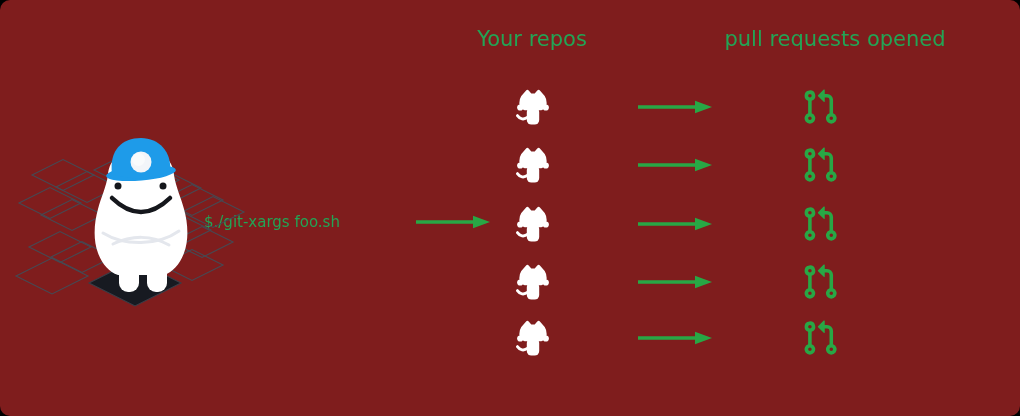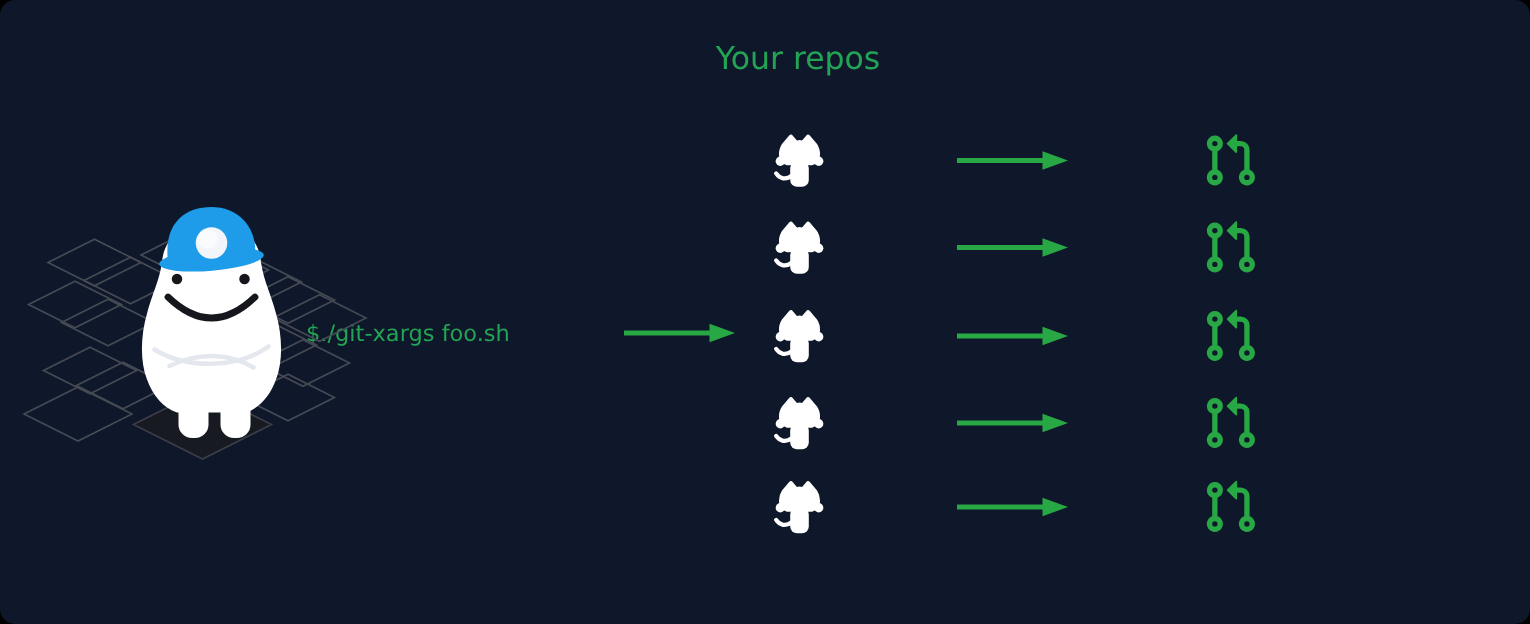--- a/index.html
+++ b/index.html
@@ -1,17 +1,17 @@
 <!DOCTYPE html>
 <html><head>
 <meta charset="utf-8">
 <style>
   html,body{margin:0;padding:0;background:#000;}
   .stage{
-    position:relative;width:1020px;height:416px;background:#0f172a;
+    position:relative;width:1020px;height:416px;background:#7f1d1d;
     overflow:hidden;border-radius:10px;
     font-family:"DejaVu Sans","Liberation Sans",sans-serif;
   }
   .hdr{
     position:absolute;top:27px;font-size:21px;line-height:24px;
     text-align:center;color:#23a455;white-space:nowrap;
   }
   .hdr-repos{left:432px;width:200px;}
   .hdr-prs{left:705px;width:260px;}
   .cmd{
@@ -46,20 +46,21 @@
     <symbol id="sym-arrow" viewBox="0 0 78 16">
       <line x1="2" y1="8" x2="60" y2="8" stroke="#28a745" stroke-width="3.4"></line>
       <path d="M59,1.8 L76,8 L59,14.2 Z" fill="#28a745"></path>
     </symbol>
   </defs>
 </svg>
 
 <div class="stage">
 
   <div class="hdr hdr-repos">Your repos</div>
+  <div class="hdr hdr-prs">pull requests opened</div>
 
   <div class="cmd">$./git-xargs foo.sh</div>
   <svg class="cmd-arrow">
       <use href="#sym-arrow"></use>
     </svg>
 
   <div id="rows">
       <div class="row" style="top: 86px;">
         <svg class="cat">
           <use href="#sym-octocat"></use>

